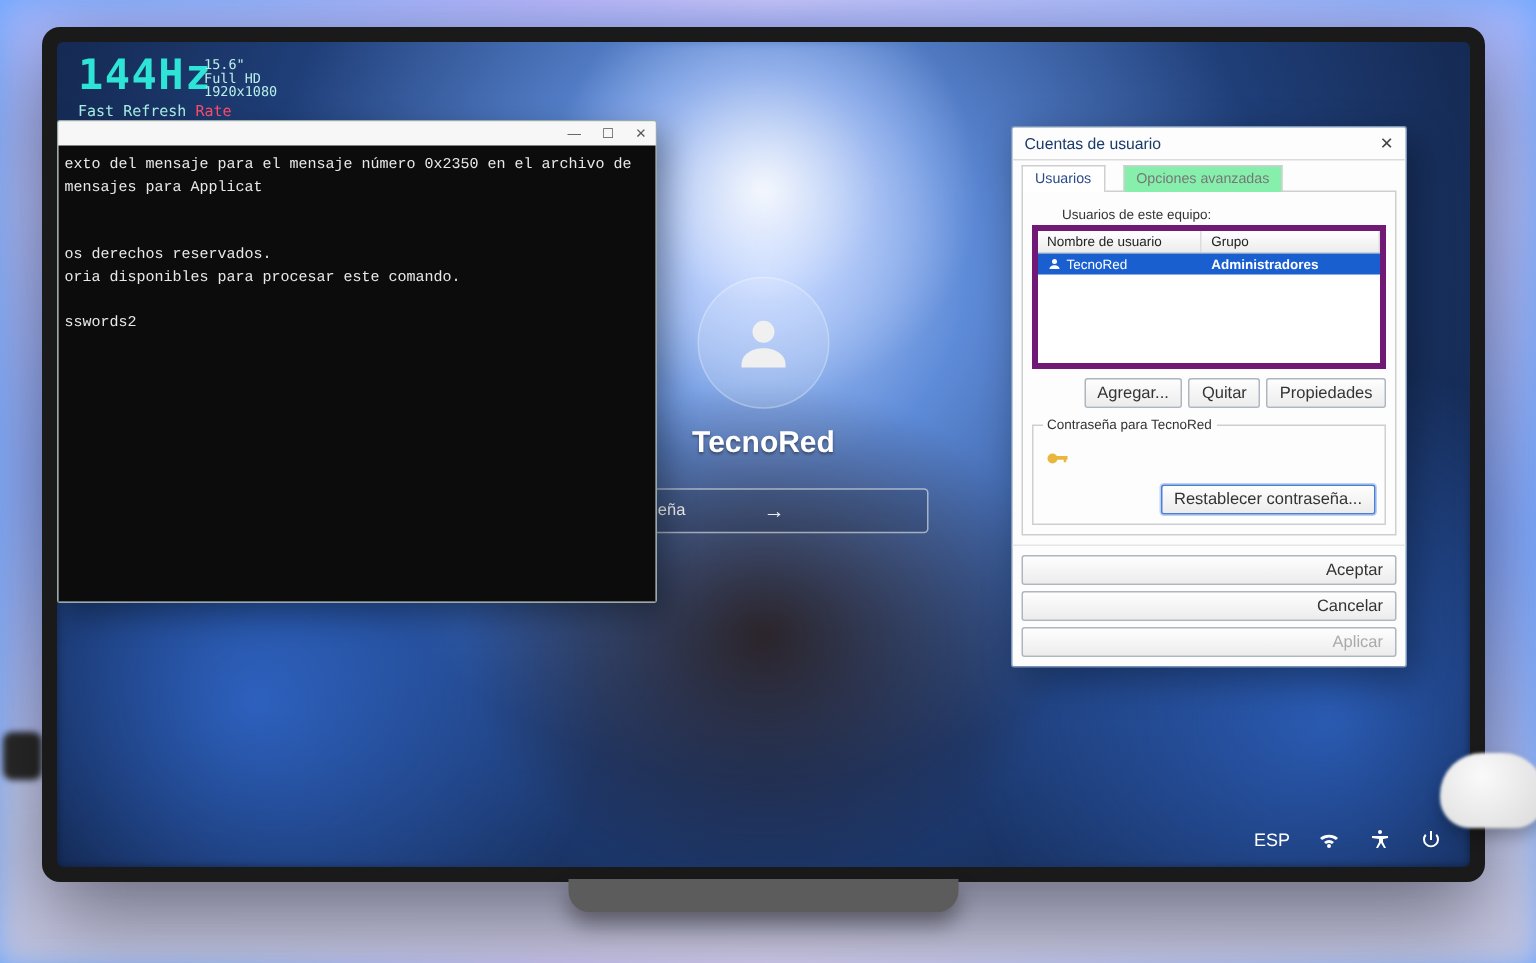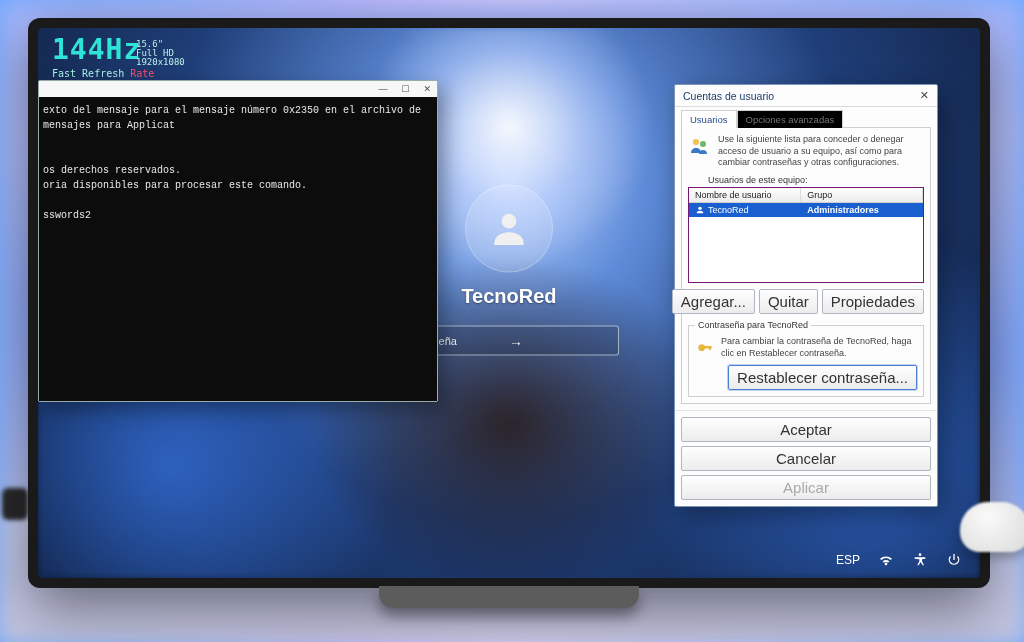--- a/index.html
+++ b/index.html
@@ -114,49 +114,49 @@
     box-shadow:6px 8px 24px rgba(0,0,0,.35);
     font-size:10px; color:#222;
   }
   .ua-title{
     display:flex; justify-content:space-between; align-items:center;
     padding:4px 8px; border-bottom:1px solid #dcdcdc; color:#1a3a6a;
     font-size:10.5px;
     gap:48px;
   }
   .ua-close{color:#444; font-size:11px;}
-  .ua-tabs{display:flex; gap:0; padding:2px 6px 0 6px; font-size:9.5px;}
+  .ua-tabs{display:flex; gap:12px; padding:2px 6px 0 6px; font-size:9.5px;}
   .ua-tab{padding:3px 8px; border:1px solid #cfcfcf; border-bottom:none;
     background:#fff; color:#2a4a8a; position:relative; top:1px;}
-  .ua-tab.inactive{background:#000000; color:#777;}
+  .ua-tab.inactive{background:#86efac; color:#777;}
   .ua-pane{border:1px solid #cfcfcf; margin:0 6px 6px 6px; padding:6px;}
   .ua-desc{display:flex; gap:6px; align-items:flex-start; margin-bottom:6px;}
   .ua-desc .icn{width:24px; flex:0 0 24px;}
   .ua-desc p{font-size:9px; color:#444; line-height:1.3;}
   .ua-section-label{font-size:9px; color:#333; margin:4px 0 2px 0;padding-left:20px;}
   .ua-list{
-    border:1px solid #701a75; height:96px; background:#fff;
+    border:4px solid #701a75; height:96px; background:#fff;
   }
   .ua-list-head{
     display:flex; font-size:9px; background:linear-gradient(#fff,#ececec);
     border-bottom:1px solid #cfcfcf;
   }
   .ua-list-head div{padding:2px 6px; border-right:1px solid #dcdcdc;}
   .ua-col1{flex:0 0 48%;} .ua-col2{flex:1;}
   .ua-row{
     display:flex; font-size:9px; color:#fff;
     background:#1a5fd0; padding:2px 0;
   }
   .ua-row .ua-col1{padding-left:6px; display:flex; align-items:center; gap:3px;}
   .ua-row .ua-col2{padding-left:6px;font-weight:bold;}
   .ua-row svg{width:10px;height:10px;}
   .ua-btnrow{display:flex; justify-content:flex-end; gap:4px; margin-top:6px;}
   .ua-btn{
-    font-size:15px; padding:3px 8px; border:1px solid #aeb6c0;
-    background:linear-gradient(#fefefe,#ececec); border-radius:2px; color:#333;
+    font-size:11px; padding:3px 8px; border:1px solid #aeb6c0;
+    background:linear-gradient(#fefefe,#ececec); border-radius:2px; color:#333;text-align:right;
   }
   .ua-fieldset{border:1px solid #cfcfcf; padding:6px; margin-top:6px;}
   .ua-fieldset legend{font-size:9px; color:#333; padding:0 3px;}
   .ua-fs-row{display:flex; gap:6px; align-items:flex-start;}
   .ua-fs-row p{font-size:9px; color:#444; line-height:1.3;}
   .ua-footer{
     display:flex; justify-content:flex-end; gap:4px;
     padding:6px; border-top:1px solid #e5e5e5;flex-direction:column;
   }
   .ua-btn.primary{border-color:#4a7fd6; box-shadow:0 0 0 1px rgba(74,127,214,.35);}
@@ -240,31 +240,20 @@
     <div class="ua">
       <div class="ua-title">
         <span>Cuentas de usuario</span>
         <span class="ua-close">✕</span>
       </div>
       <div class="ua-tabs">
         <div class="ua-tab">Usuarios</div>
         <div class="ua-tab inactive">Opciones avanzadas</div>
       </div>
       <div class="ua-pane">
-        <div class="ua-desc">
-          <div class="icn">
-            <svg viewBox="0 0 24 24">
-                <circle cx="8" cy="8" r="3" fill="#f2c14e"></circle>
-                <circle cx="15" cy="10" r="3" fill="#6fb56f"></circle>
-                <path d="M3 19c0-3 2-5 5-5s5 2 5 5z" fill="#3a78c8"></path>
-                <path d="M11 20c0-3 2-4 4-4s4 1 4 4z" fill="#3a78c8"></path>
-              </svg>
-          </div>
-          <p>Use la siguiente lista para conceder o denegar acceso de usuario a su equipo, así como para cambiar contraseñas y otras configuraciones.</p>
-        </div>
         <div class="ua-section-label">Usuarios de este equipo:</div>
         <div class="ua-list">
           <div class="ua-list-head">
             <div class="ua-col1">Nombre de usuario</div>
             <div class="ua-col2">Grupo</div>
           </div>
           <div class="ua-row">
             <div class="ua-col1">
               <svg viewBox="0 0 24 24">
                   <circle cx="12" cy="8" r="4" fill="#fff"></circle>
@@ -283,21 +272,20 @@
         <fieldset class="ua-fieldset">
           <legend>Contraseña para TecnoRed</legend>
           <div class="ua-fs-row">
             <div class="icn" style="width:20px;flex:0 0 20px">
               <svg viewBox="0 0 24 24">
                   <circle cx="8" cy="14" r="4" fill="#e8b83e"></circle>
                   <rect x="11" y="12" width="9" height="3" fill="#e8b83e"></rect>
                   <rect x="17" y="12" width="2" height="5" fill="#e8b83e"></rect>
                 </svg>
             </div>
-            <p>Para cambiar la contraseña de TecnoRed, haga clic en Restablecer contraseña.</p>
           </div>
           <div class="ua-btnrow">
             <button class="ua-btn primary">Restablecer contraseña...</button>
           </div>
         </fieldset>
       </div>
       <div class="ua-footer">
         <button class="ua-btn">Aceptar</button>
         <button class="ua-btn">Cancelar</button>
         <button class="ua-btn disabled">Aplicar</button>

